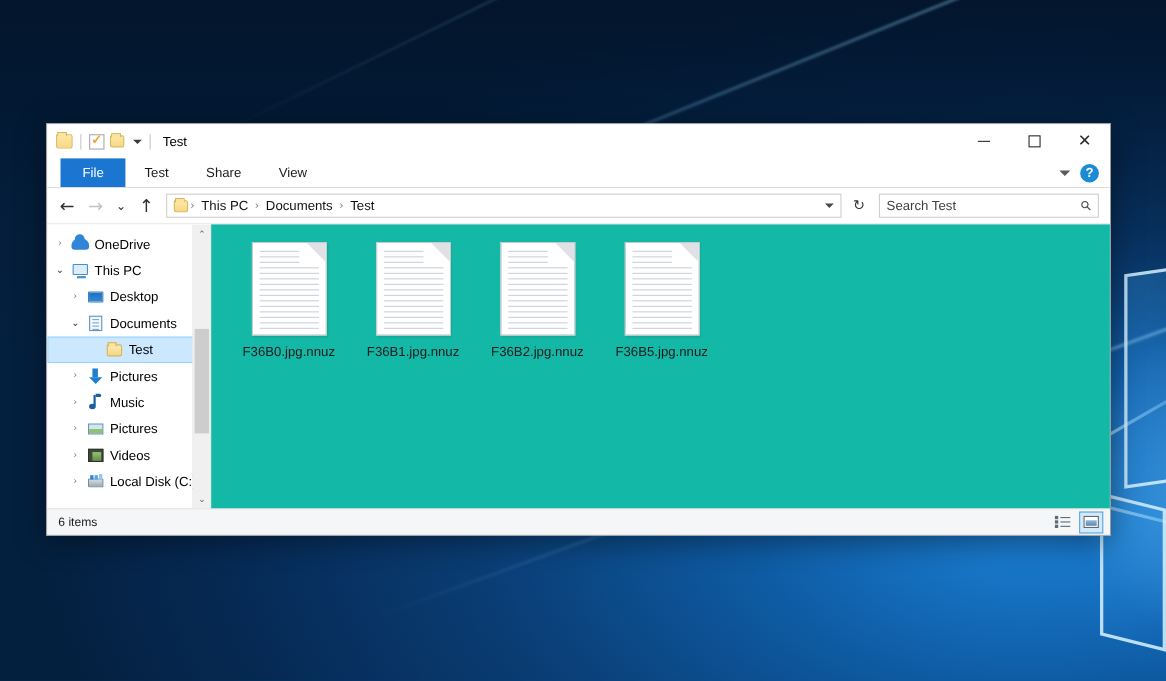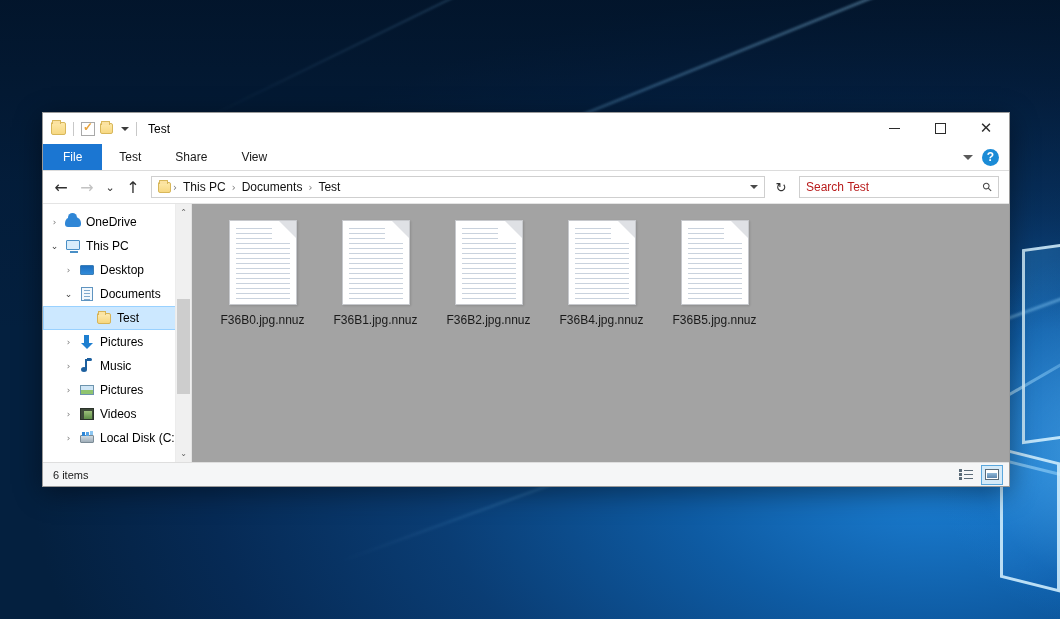--- a/index.html
+++ b/index.html
@@ -103,20 +103,21 @@
   }
   .glyph-min { width: 11px; height: 1px; background: #2b2b2b; }
   .glyph-max { width: 11px; height: 11px; border: 1px solid #2b2b2b; }
   .glyph-close { font-size: 15px; line-height: 1; font-family: "DejaVu Sans", sans-serif; }
 
   
   .ribbon {
     height: 27px; display: flex; align-items: stretch;
     background: #ffffff; border-bottom: 1px solid #dcdcdc;
     flex: none;
+    padding-left: 12px;
   }
   .tab {
     display: flex; align-items: center; padding: 0 17px;
     font-size: 12px; color: #1a1a1a;
   }
   .tab.file { background: #1b76d2; color: #fff; padding: 0 20px; }
   .ribbon-right { margin-left: auto; display: flex; align-items: center; gap: 9px; padding-right: 10px; }
   .chev-down {
     width: 0; height: 0; border-left: 5px solid transparent; border-right: 5px solid transparent;
     border-top: 5px solid #5a5a5a;
@@ -151,21 +152,21 @@
     border-top: 4px solid #4a4a4a;
   }
   .refresh-btn {
     width: 22px; height: 22px; display: flex; align-items: center; justify-content: center;
     font-size: 13px; color: #333; font-family: "DejaVu Sans", sans-serif; margin-left: 3px;
   }
   .searchbox {
     width: 200px; height: 22px; border: 1px solid #cfcfcf; background: #fff;
     display: flex; align-items: center; padding: 0 6px; margin-left: 5px;
   }
-  .search-ph { flex: 1; font-size: 12px; color: #b91c1c; }
+  .search-ph { flex: 1; font-size: 12px; color: #404040; }
   .search-ico { font-size: 12px; color: #4a4a4a; font-family: "DejaVu Sans", sans-serif; transform: rotate(-45deg); }
 
   
   .body-row { flex: 1; display: flex; min-height: 0; border-top: 1px solid #e4e4e4; }
 
   
   .sidebar {
     width: 148px; background: #ffffff; position: relative;
     padding-top: 6px; flex: none; overflow: hidden;
   }
@@ -272,21 +273,21 @@
     font-size: 8px; color: #606060; font-family: "DejaVu Sans", sans-serif; flex: none;
   }
   .sb-track { flex: 1; width: 16px; position: relative; }
   .sb-thumb {
     position: absolute; left: 1px; width: 13px; top: 78px; height: 95px; background: #cdcdcd;
   }
   .sb-split { width: 1px; background: #e3e3e3; flex: none; }
 
   
   .filearea {
-    flex: 1; background: #a3a3a3; position: relative; overflow: hidden;
+    flex: 1; background: #14b8a6; position: relative; overflow: hidden;
     padding: 14px 0 0 14px;
   }
   .file-grid { display: flex; flex-wrap: wrap; }
   .file-item {
     width: 113px; display: flex; flex-direction: column; align-items: center;
     padding-top: 2px;
   }
   .file-icon {
     width: 68px; height: 85px; position: relative;
   }
@@ -597,45 +598,20 @@
                     <i></i>
                     <i></i>
                     <i></i>
                     <i></i>
                     <i></i>
                     <i></i>
                   </div>
                   <div class="fi-fold"></div>
                 </div>
               </div>
-              <div class="fi-label">F36B4.jpg.nnuz</div>
-            </div>
-            <div class="file-item">
-              <div class="file-icon">
-                <div class="fi-page">
-                  <div class="fi-lines">
-                    <i class="short"></i>
-                    <i class="short"></i>
-                    <i class="short"></i>
-                    <i></i>
-                    <i></i>
-                    <i></i>
-                    <i></i>
-                    <i></i>
-                    <i></i>
-                    <i></i>
-                    <i></i>
-                    <i></i>
-                    <i></i>
-                    <i></i>
-                    <i></i>
-                  </div>
-                  <div class="fi-fold"></div>
-                </div>
-              </div>
               <div class="fi-label">F36B5.jpg.nnuz</div>
             </div>
           </div>
       </div>
     </div>
 
     <div class="statusbar">
       <span>6 items</span>
       <div class="status-views">
         <div class="view-btn">

